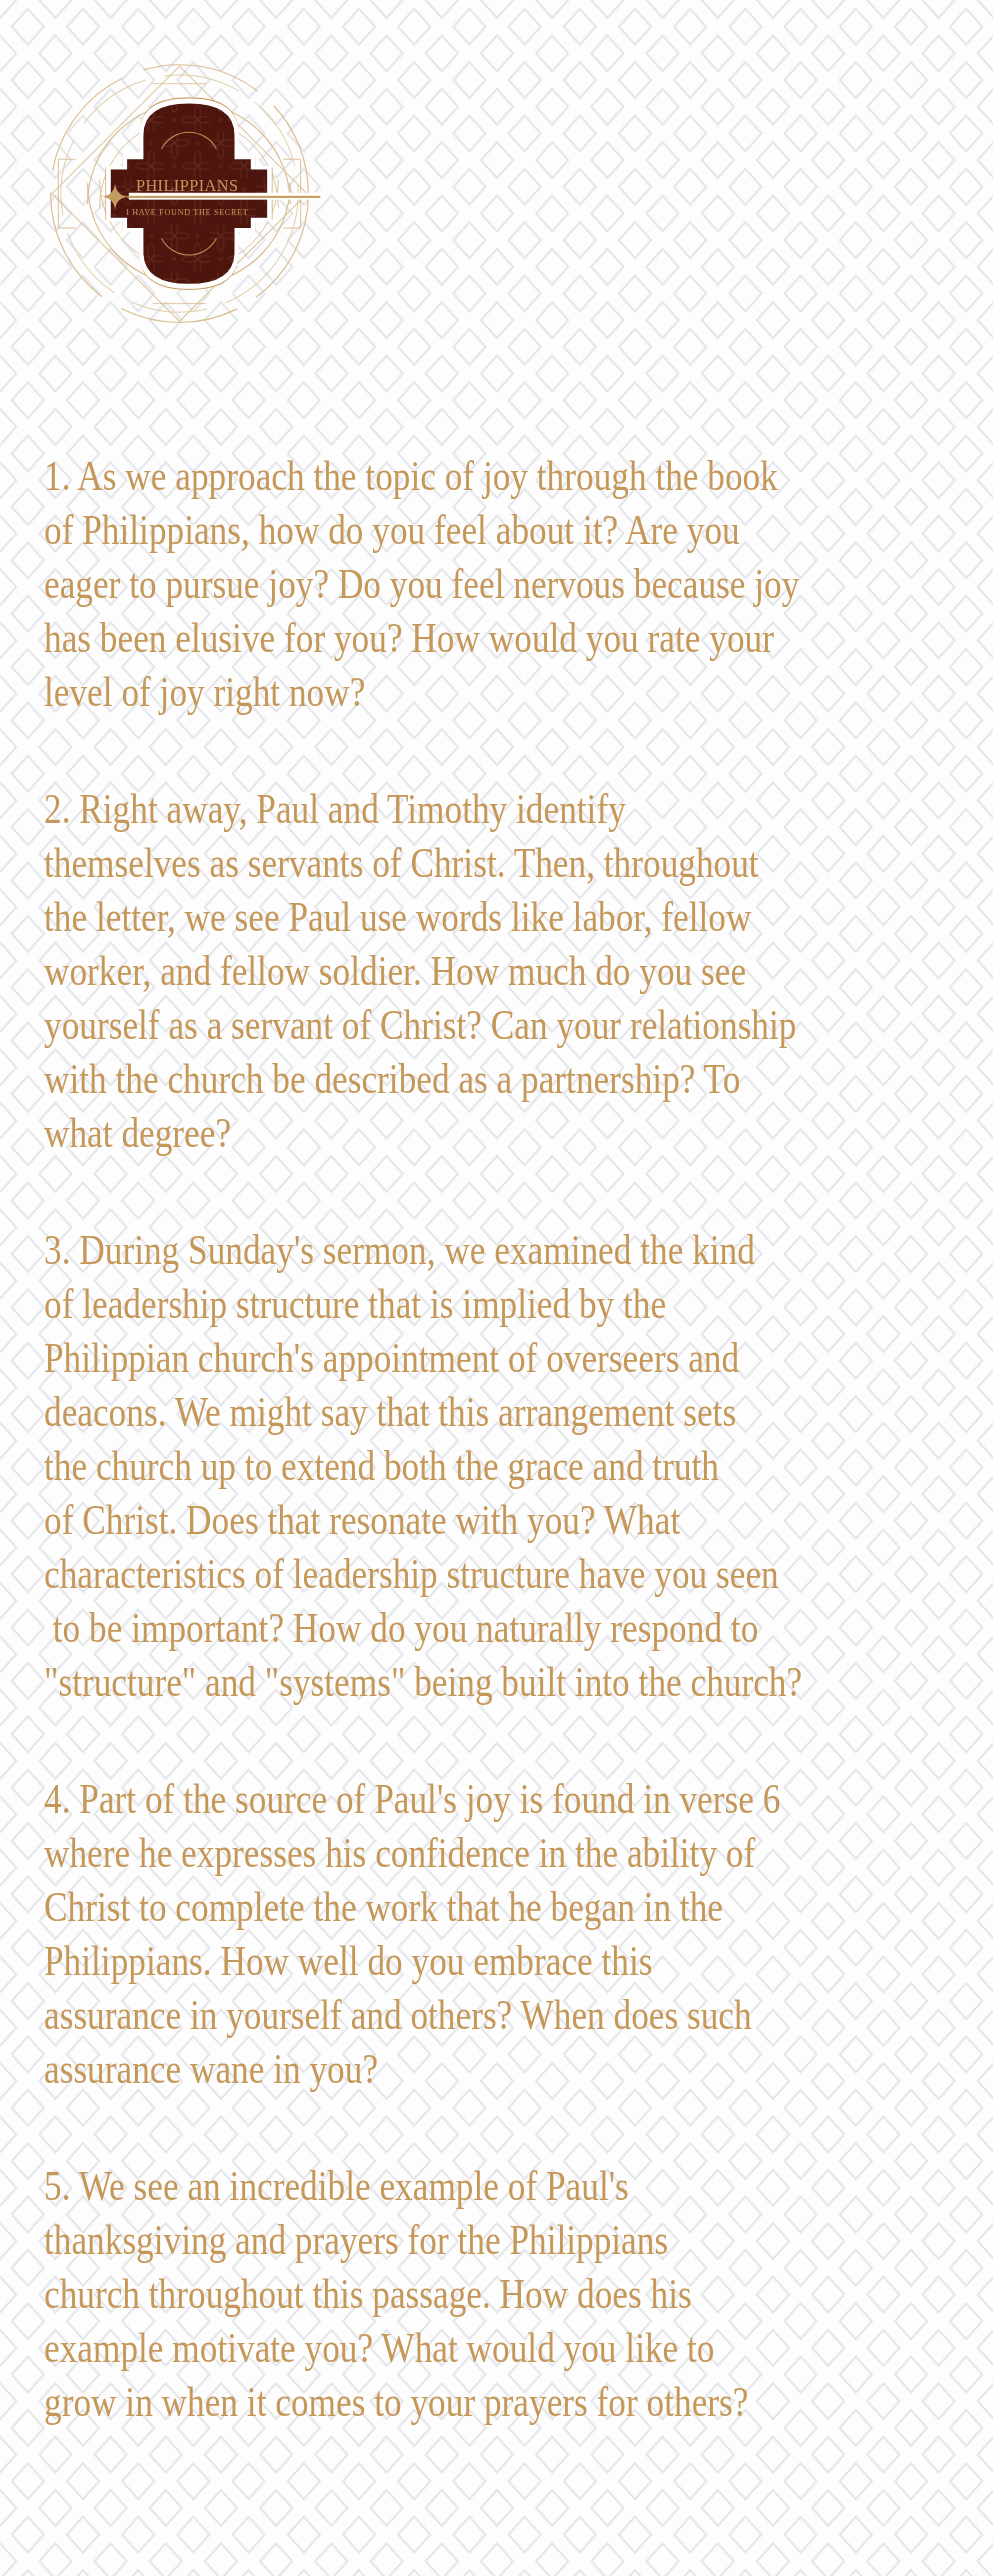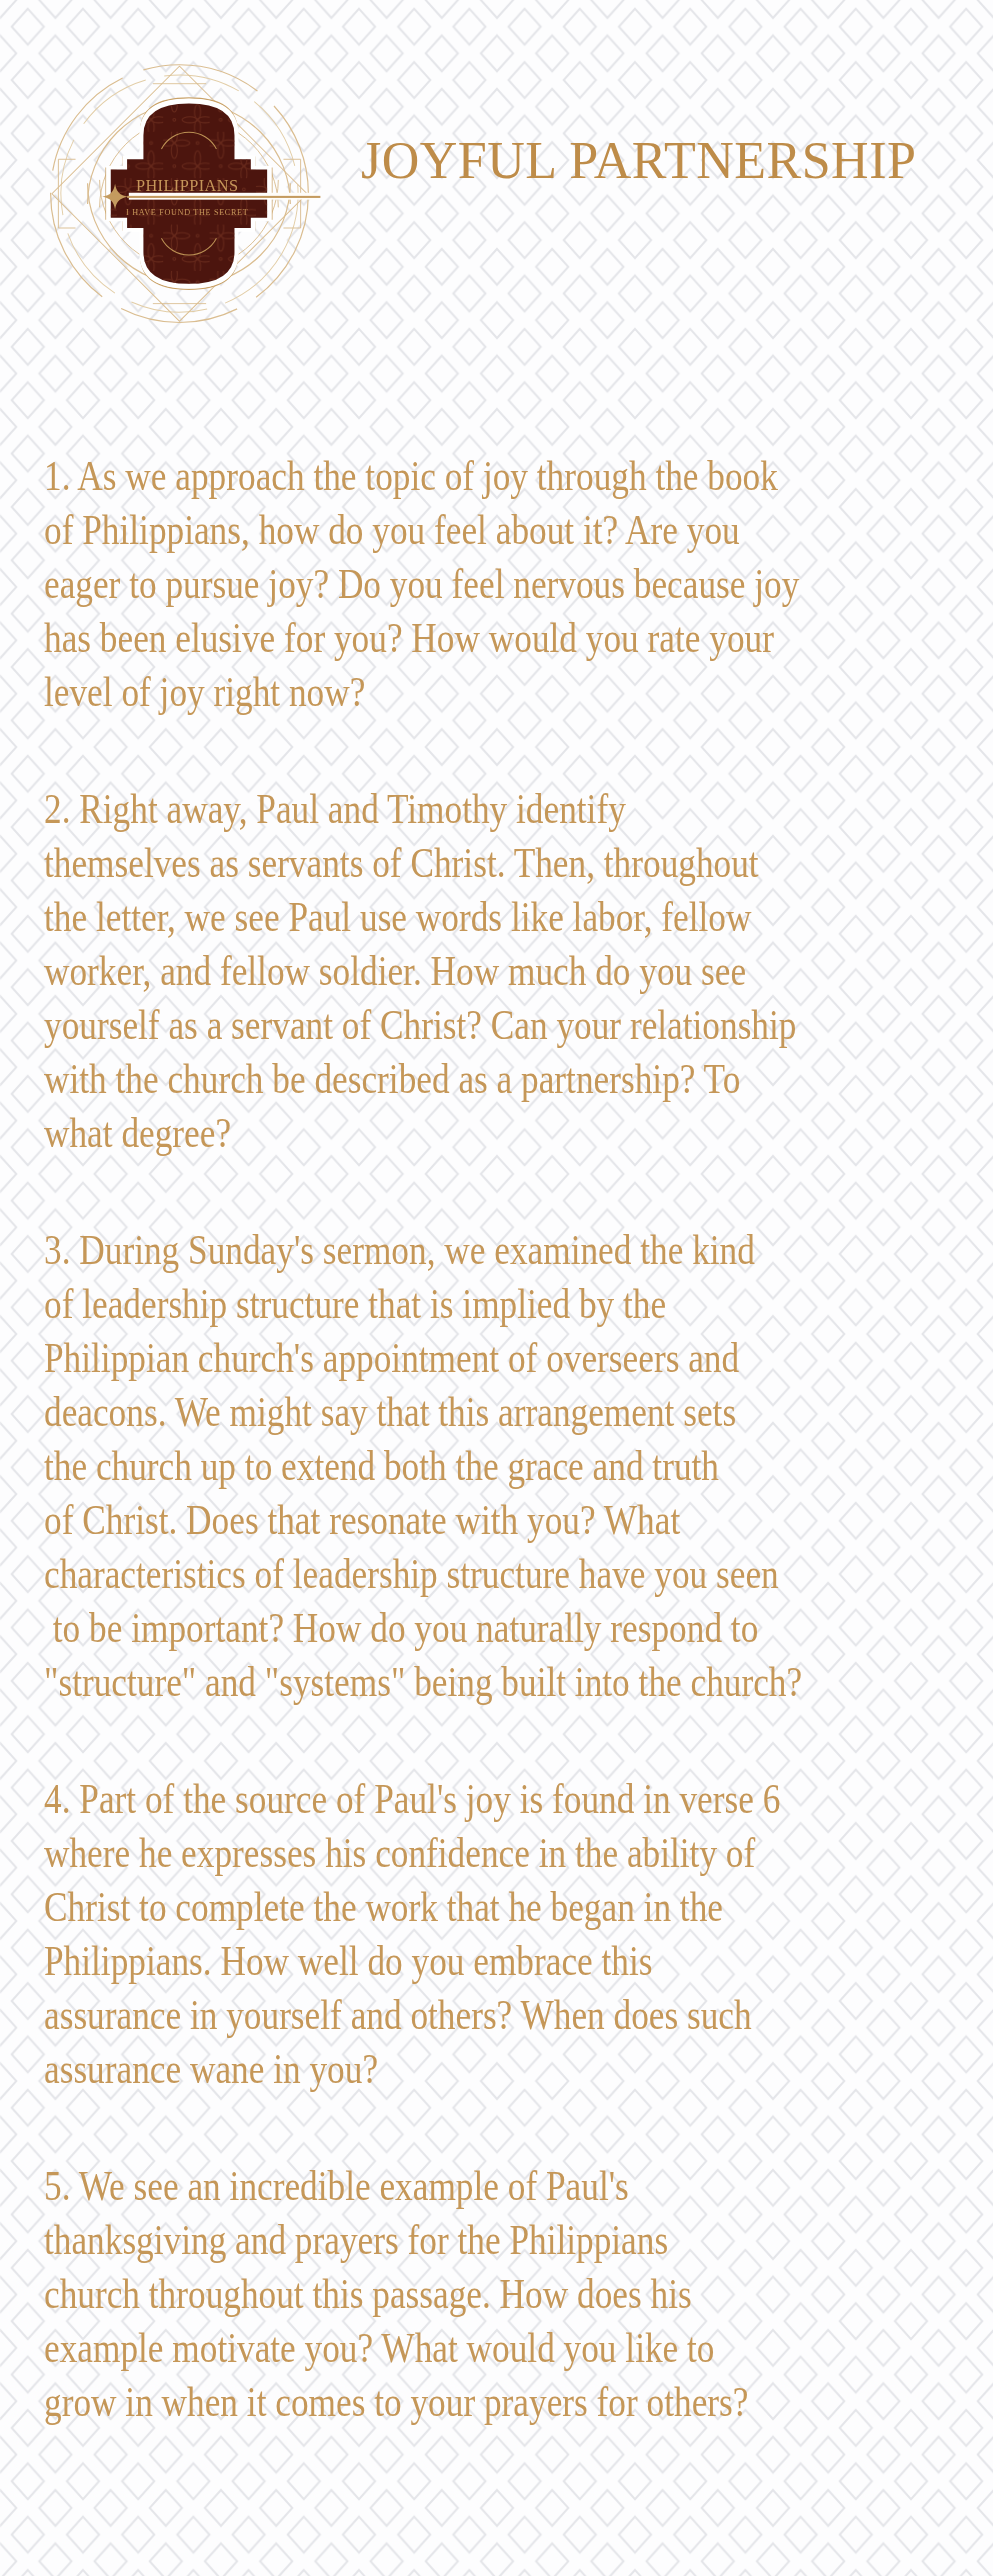--- a/index.html
+++ b/index.html
@@ -99,21 +99,20 @@
   <g transform="translate(106 183.6)" fill="#C49B5F">
     <path d="M0 -15 C1.5 -5.5 5.5 -1.5 15 0 C5.5 1.5 1.5 5.5 0 15 C-1.5 5.5 -5.5 1.5 -15 0 C-5.5 -1.5 -1.5 -5.5 0 -15 Z"></path>
     <path d="M0 -15 C1.5 -5.5 5.5 -1.5 15 0 C5.5 1.5 1.5 5.5 0 15 C-1.5 5.5 -5.5 1.5 -15 0 C-5.5 -1.5 -1.5 -5.5 0 -15 Z" transform="rotate(45) scale(0.45)"></path>
   </g>
 
   <text x="190" y="177.5" text-anchor="middle" class="logoname">PHILIPPIANS</text>
   <text x="190" y="204.5" text-anchor="middle" class="logotag">I HAVE FOUND THE SECRET</text>
 </svg>
 
 <header class="titles">
-  <div class="title-line">JOYFUL PARTNERSHIP</div>
 </header>
 
 <main class="questions">
   <p class="q">1. As we approach the topic of joy through the book
 of Philippians, how do you feel about it? Are you
 eager to pursue joy? Do you feel nervous because joy
 has been elusive for you? How would you rate your
 level of joy right now?</p>
   <p class="q">2. Right away, Paul and Timothy identify
 themselves as servants of Christ. Then, throughout

